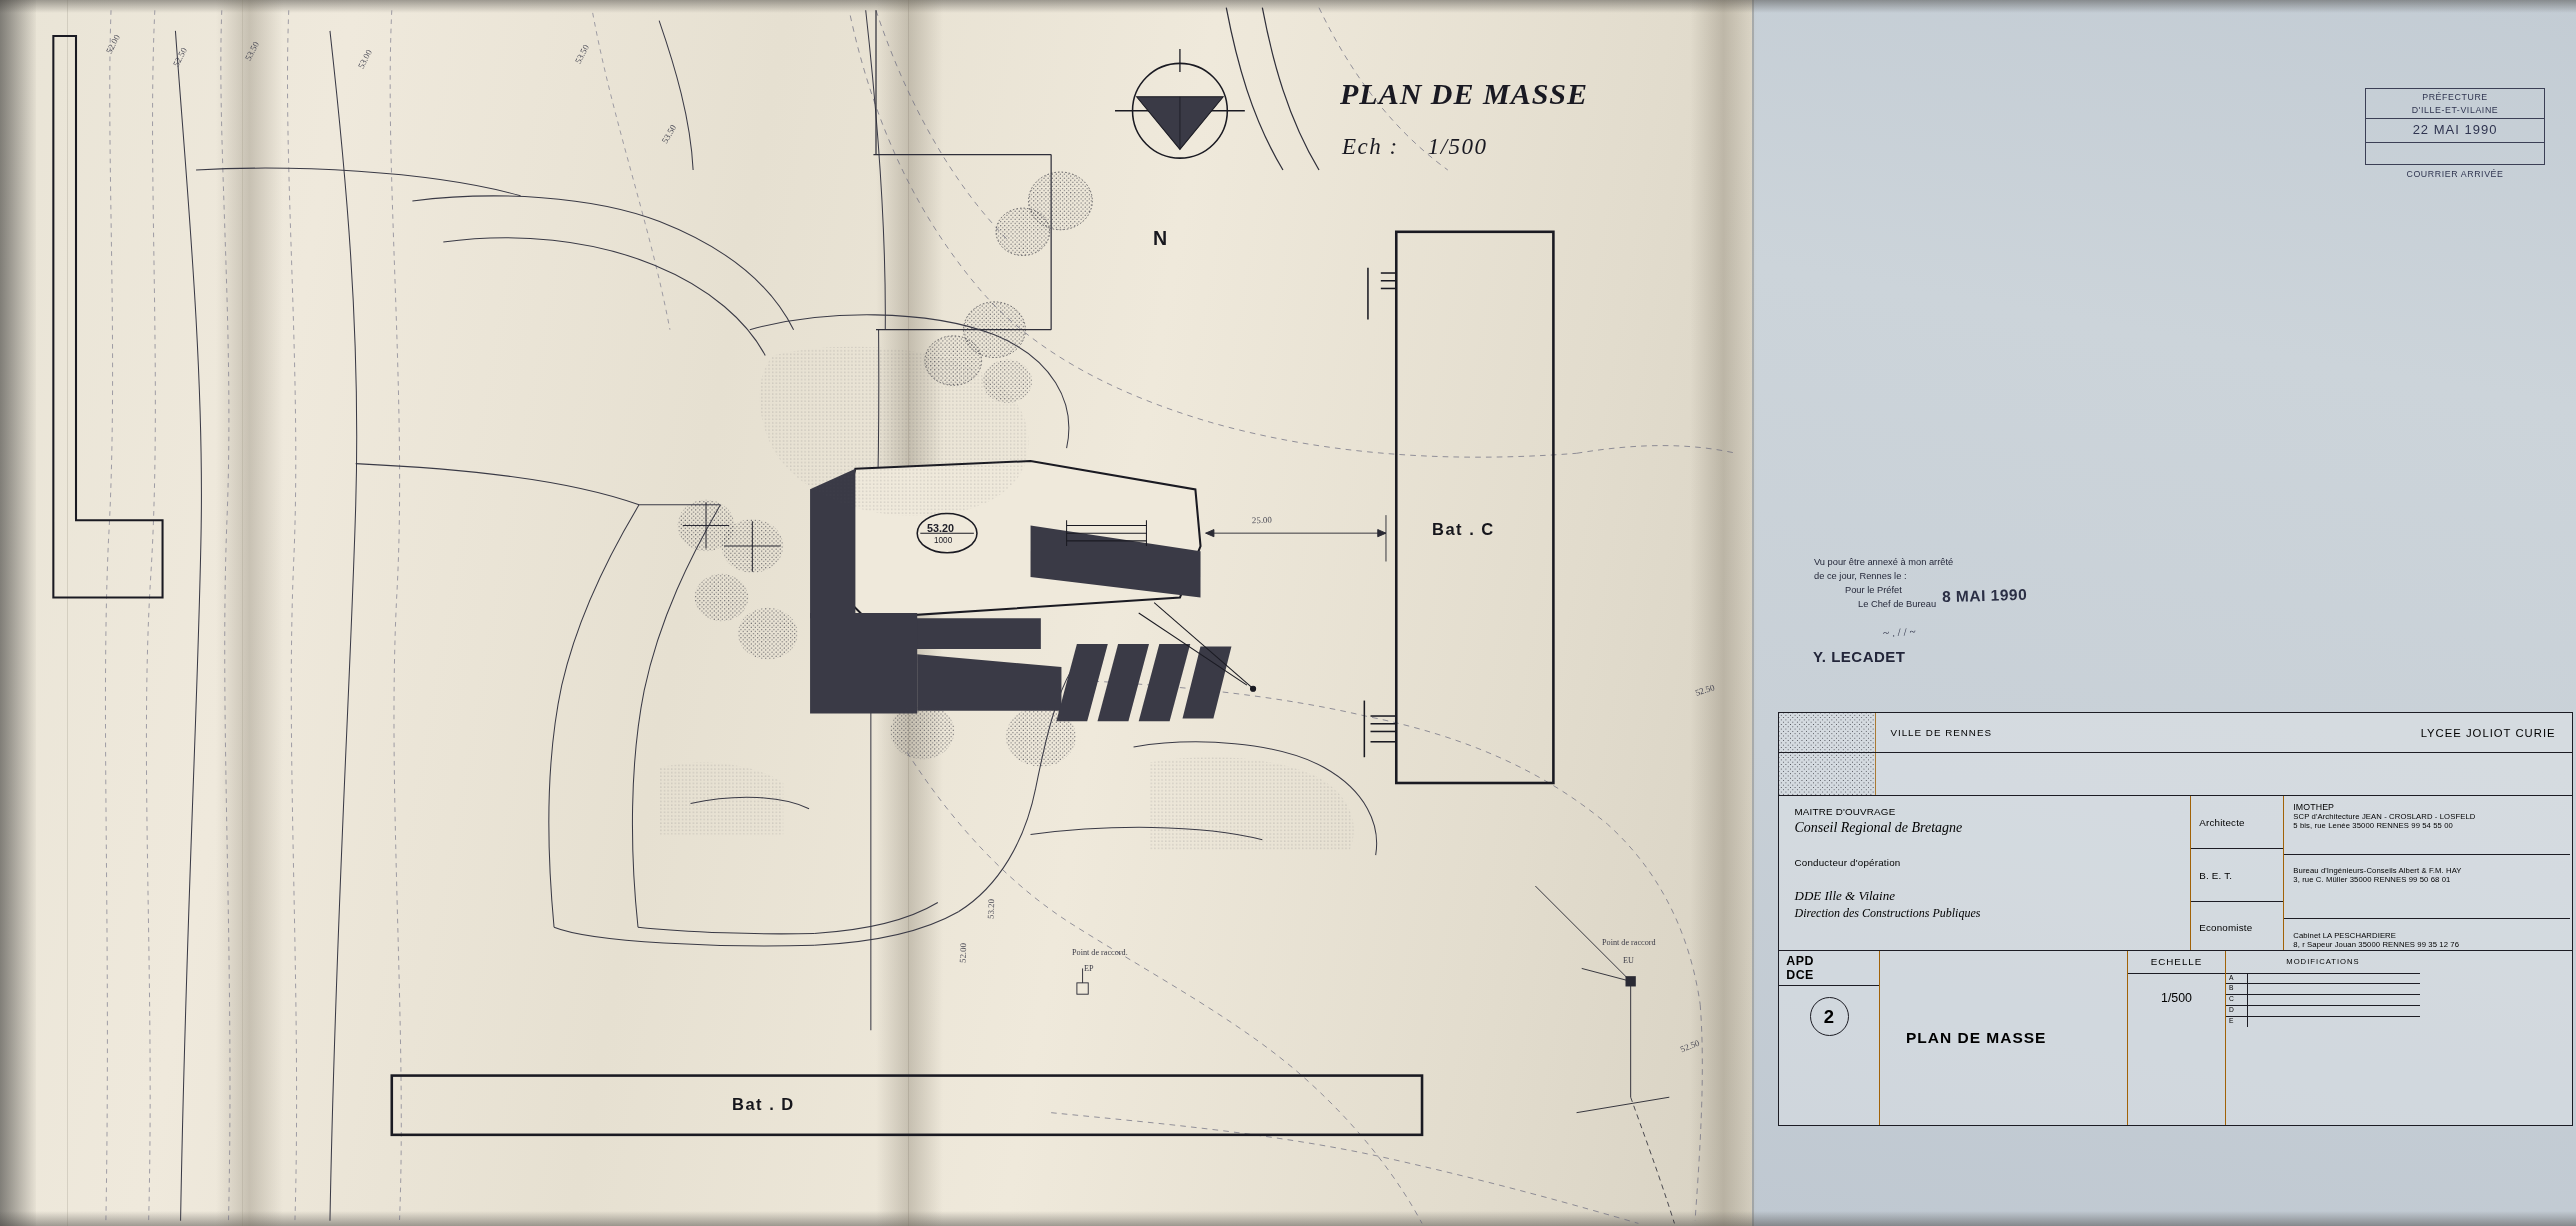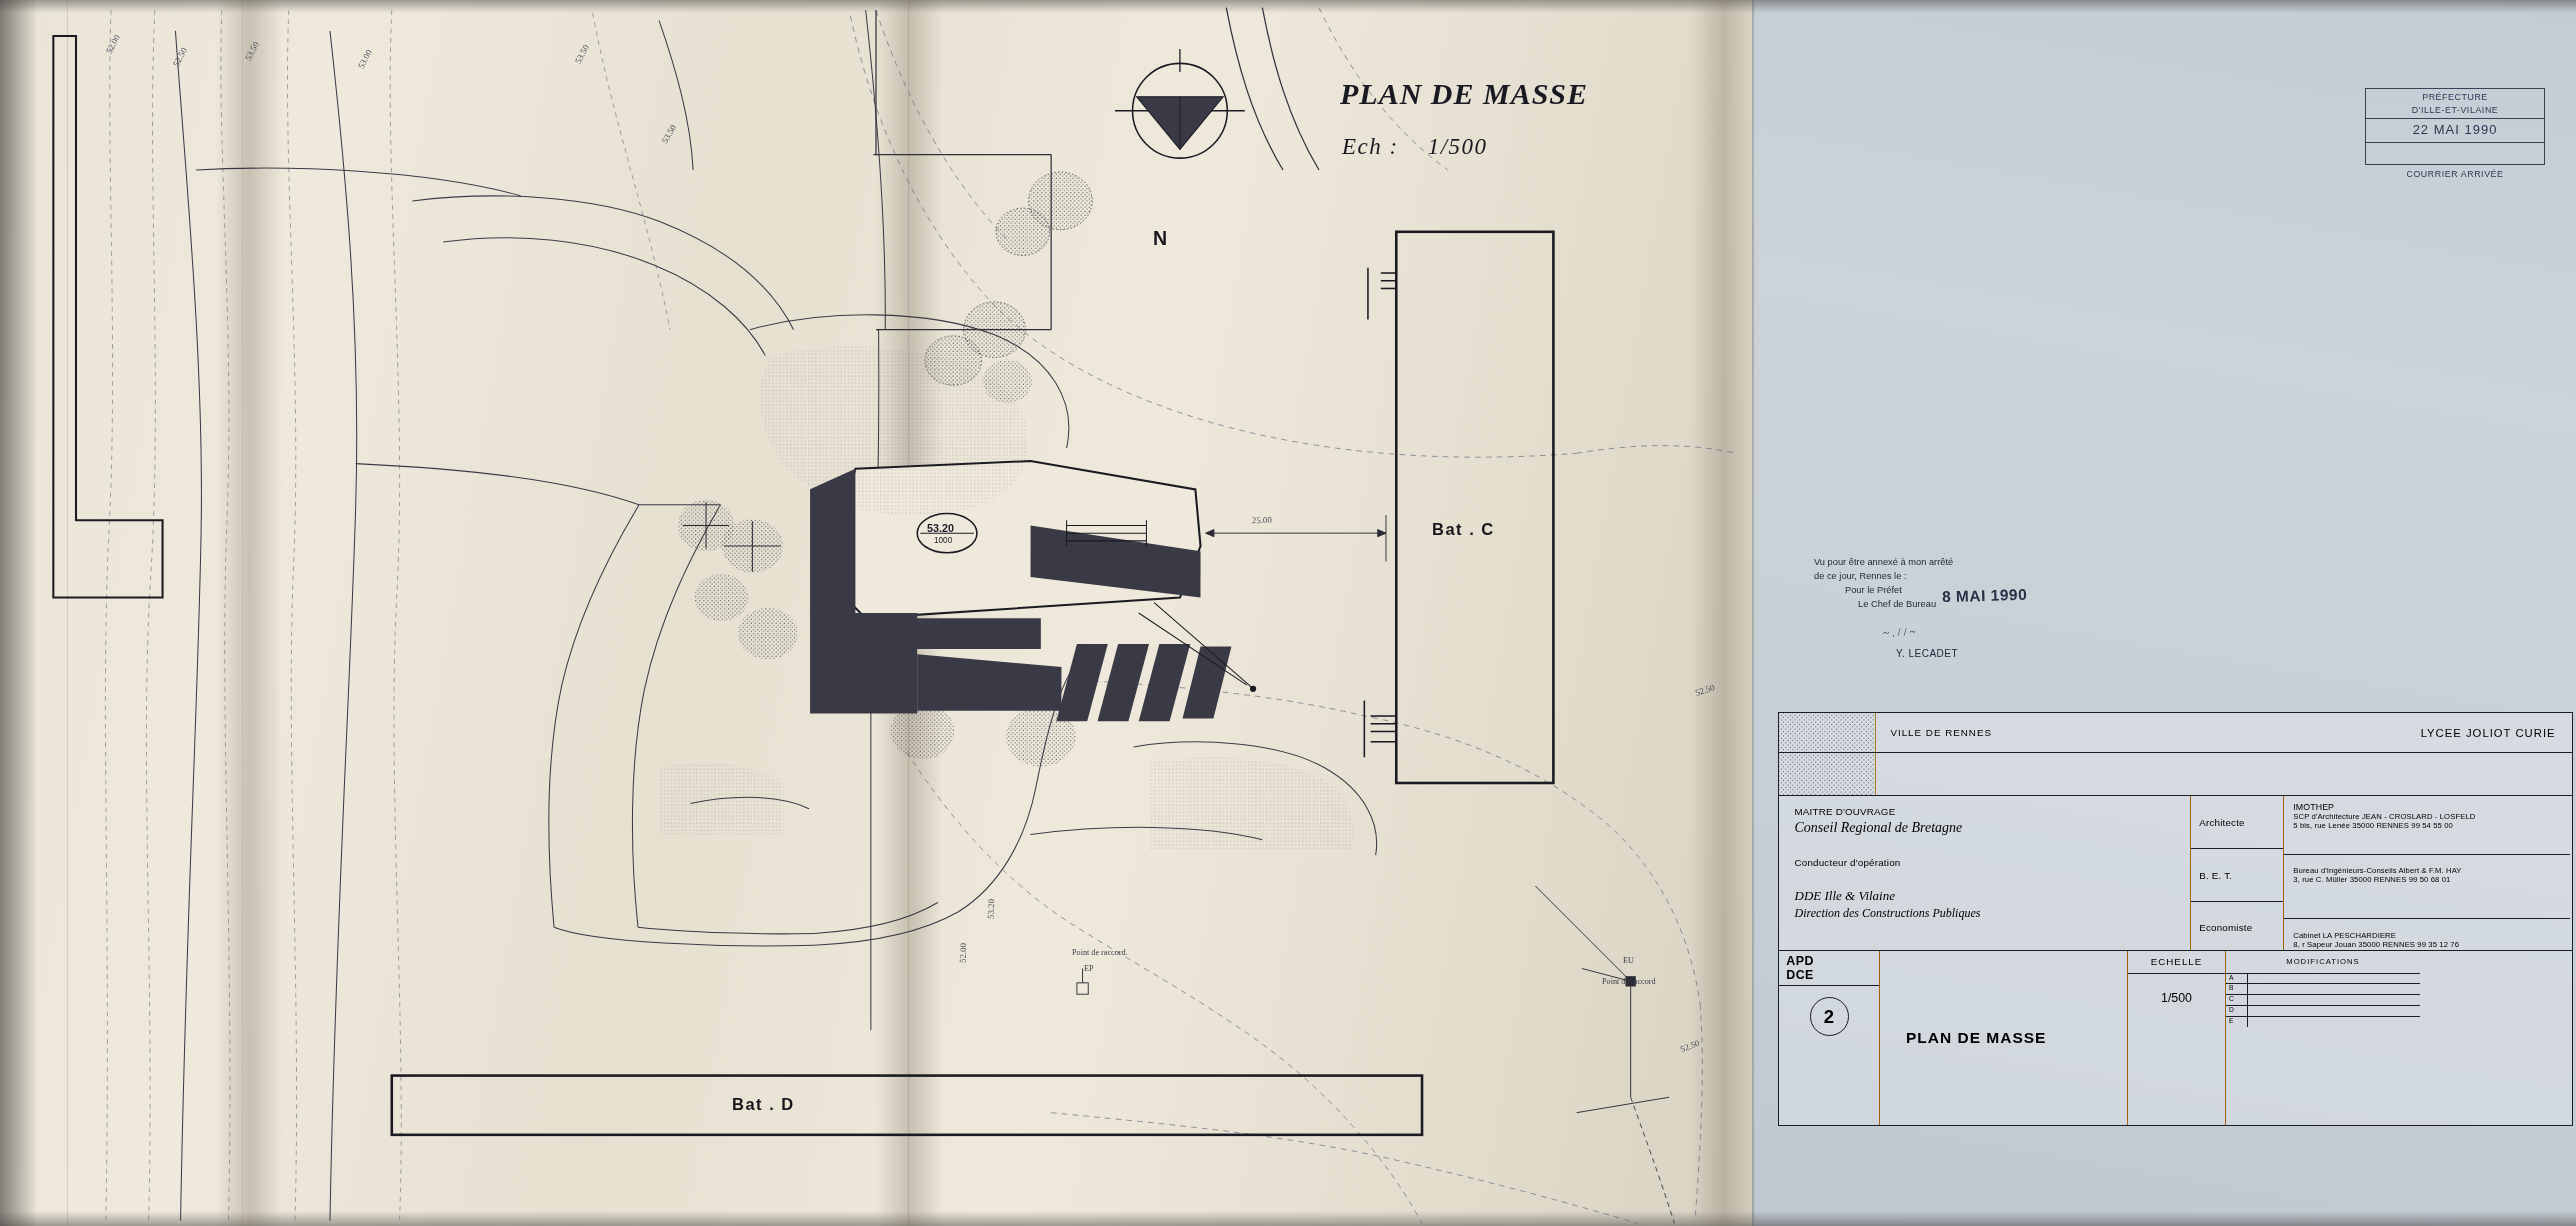--- a/index.html
+++ b/index.html
@@ -139,23 +139,23 @@
   .signature {
     position: absolute;
     left: 1883px; top: 626px;
     font-family: "Liberation Serif", serif;
     font-size: 11.3px;
     color: #2b2f45;
     transform: rotate(-3deg);
   }
   .sig-name {
     position: absolute;
-    left: 1896px; top: 648px;
-    font-size: 10px;
-    font-weight: normal;
+    left: 1813px; top: 648px;
+    font-size: 15px;
+    font-weight: bold;
     letter-spacing: 0.5px;
     color: #23263a;
   }
 
   
   .plan-title {
     position: absolute;
     left: 1340px; top: 77px;
     font-family: "Liberation Serif", serif;
     font-style: italic;
@@ -432,21 +432,21 @@
   <div class="contour-lbl" style="left:242px; top:46px; transform:rotate(-62deg);">53.50</div>
   <div class="contour-lbl" style="left:572px; top:49px; transform:rotate(-62deg);">53.50</div>
   <div class="contour-lbl" style="left:659px; top:129px; transform:rotate(-60deg);">53.50</div>
   <div class="contour-lbl" style="left:1695px; top:685px; transform:rotate(-18deg);">52.50</div>
   <div class="contour-lbl" style="left:1680px; top:1041px; transform:rotate(-22deg);">52.50</div>
   <div class="contour-lbl" style="left:981px; top:904px; transform:rotate(-88deg);">53.20</div>
   <div class="contour-lbl" style="left:953px; top:948px; transform:rotate(-88deg);">52.00</div>
 
   <div class="level-note" style="left:1072px; top:948px;">Point de raccord.</div>
   <div class="level-note" style="left:1084px; top:964px;">EP</div>
-  <div class="level-note" style="left:1602px; top:938px;margin-top:39px;">Point de raccord</div>
+  <div class="level-note" style="left:1602px; top:938px;">Point de raccord</div>
   <div class="level-note" style="left:1623px; top:956px;">EU</div>
 
   <div class="stamp-box">
     <div style="padding-top:2.1px;">PRÉFECTURE</div>
     <div>D'ILLE-ET-VILAINE</div>
     <div class="mid">22 MAI 1990</div>
     <div style="padding-top:1.5px;margin-top:24px;">COURRIER ARRIVÉE</div>
   </div>
 
   <div class="prefect-note">

